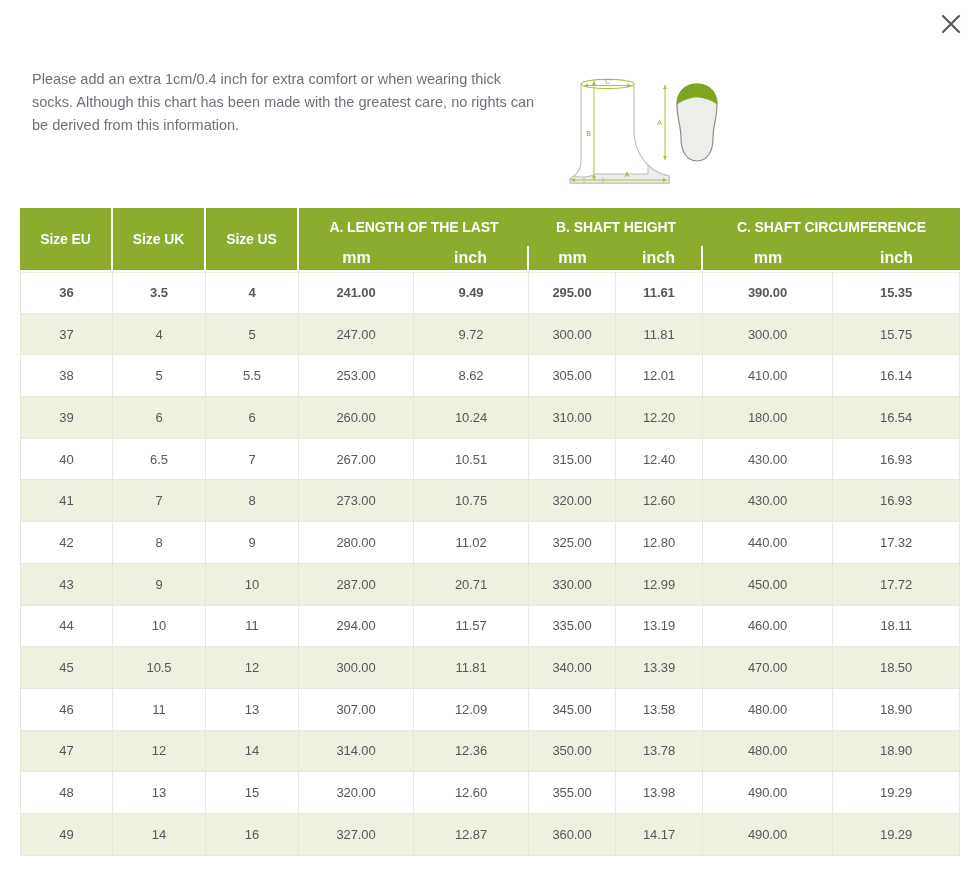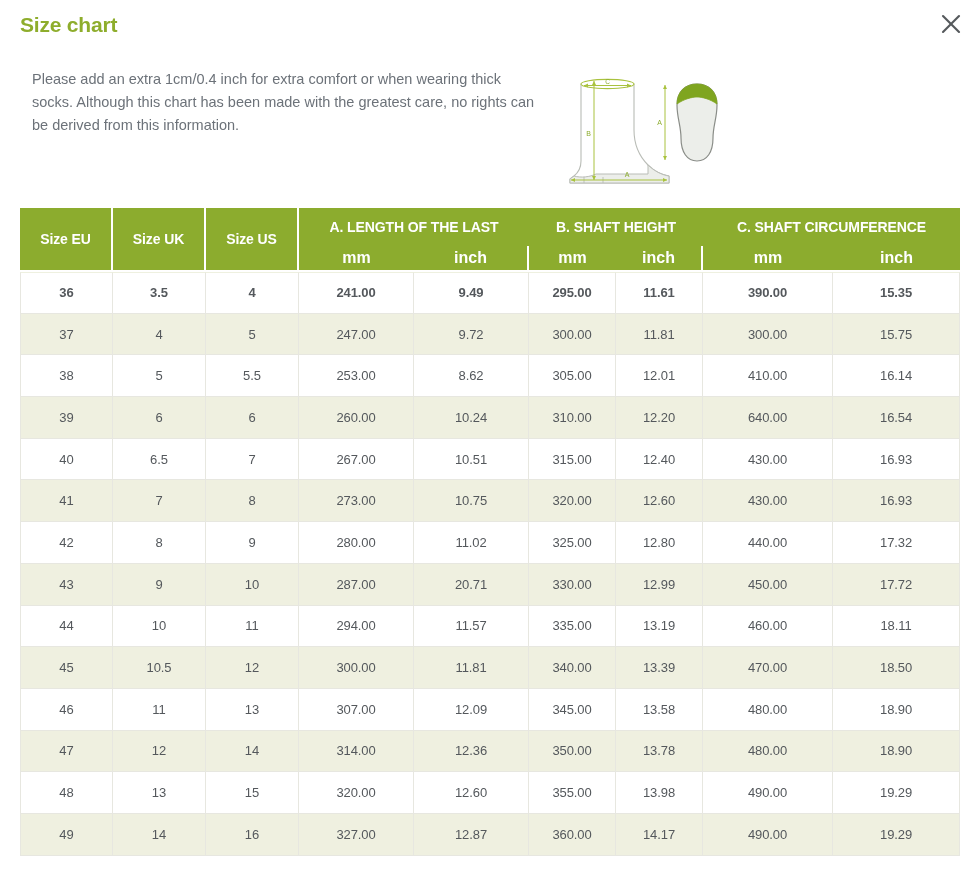--- a/index.html
+++ b/index.html
@@ -128,21 +128,20 @@
   }
   tbody tr td:first-child { border-left: 1px solid #e7e7e0; }
   tbody tr:first-child td { border-top: 1px solid #eef0e0; font-weight: bold; }
   tbody tr.odd  td { background: #ffffff; }
   tbody tr.even td { background: #eff0e0; }
 </style>
 </head>
 <body>
 
 <div class="modal-header">
-  <h1 class="modal-title">Size chart</h1>
   <button class="close-btn" aria-label="Close">
     <span>
       <svg width="22" height="22" viewBox="0 0 22 22" aria-hidden="true">
         <line x1="3" y1="3" x2="19" y2="19" stroke="#55595c" stroke-width="2.1" stroke-linecap="round"></line>
         <line x1="19" y1="3" x2="3" y2="19" stroke="#55595c" stroke-width="2.1" stroke-linecap="round"></line>
       </svg>
     </span>
   </button>
 </div>
 
@@ -261,21 +260,21 @@
           <td>16.14</td>
         </tr>
         <tr class="even">
           <td>39</td>
           <td>6</td>
           <td>6</td>
           <td>260.00</td>
           <td>10.24</td>
           <td>310.00</td>
           <td>12.20</td>
-          <td>640.00</td>
+          <td>180.00</td>
           <td>16.54</td>
         </tr>
         <tr class="odd">
           <td>40</td>
           <td>6.5</td>
           <td>7</td>
           <td>267.00</td>
           <td>10.51</td>
           <td>315.00</td>
           <td>12.40</td>

